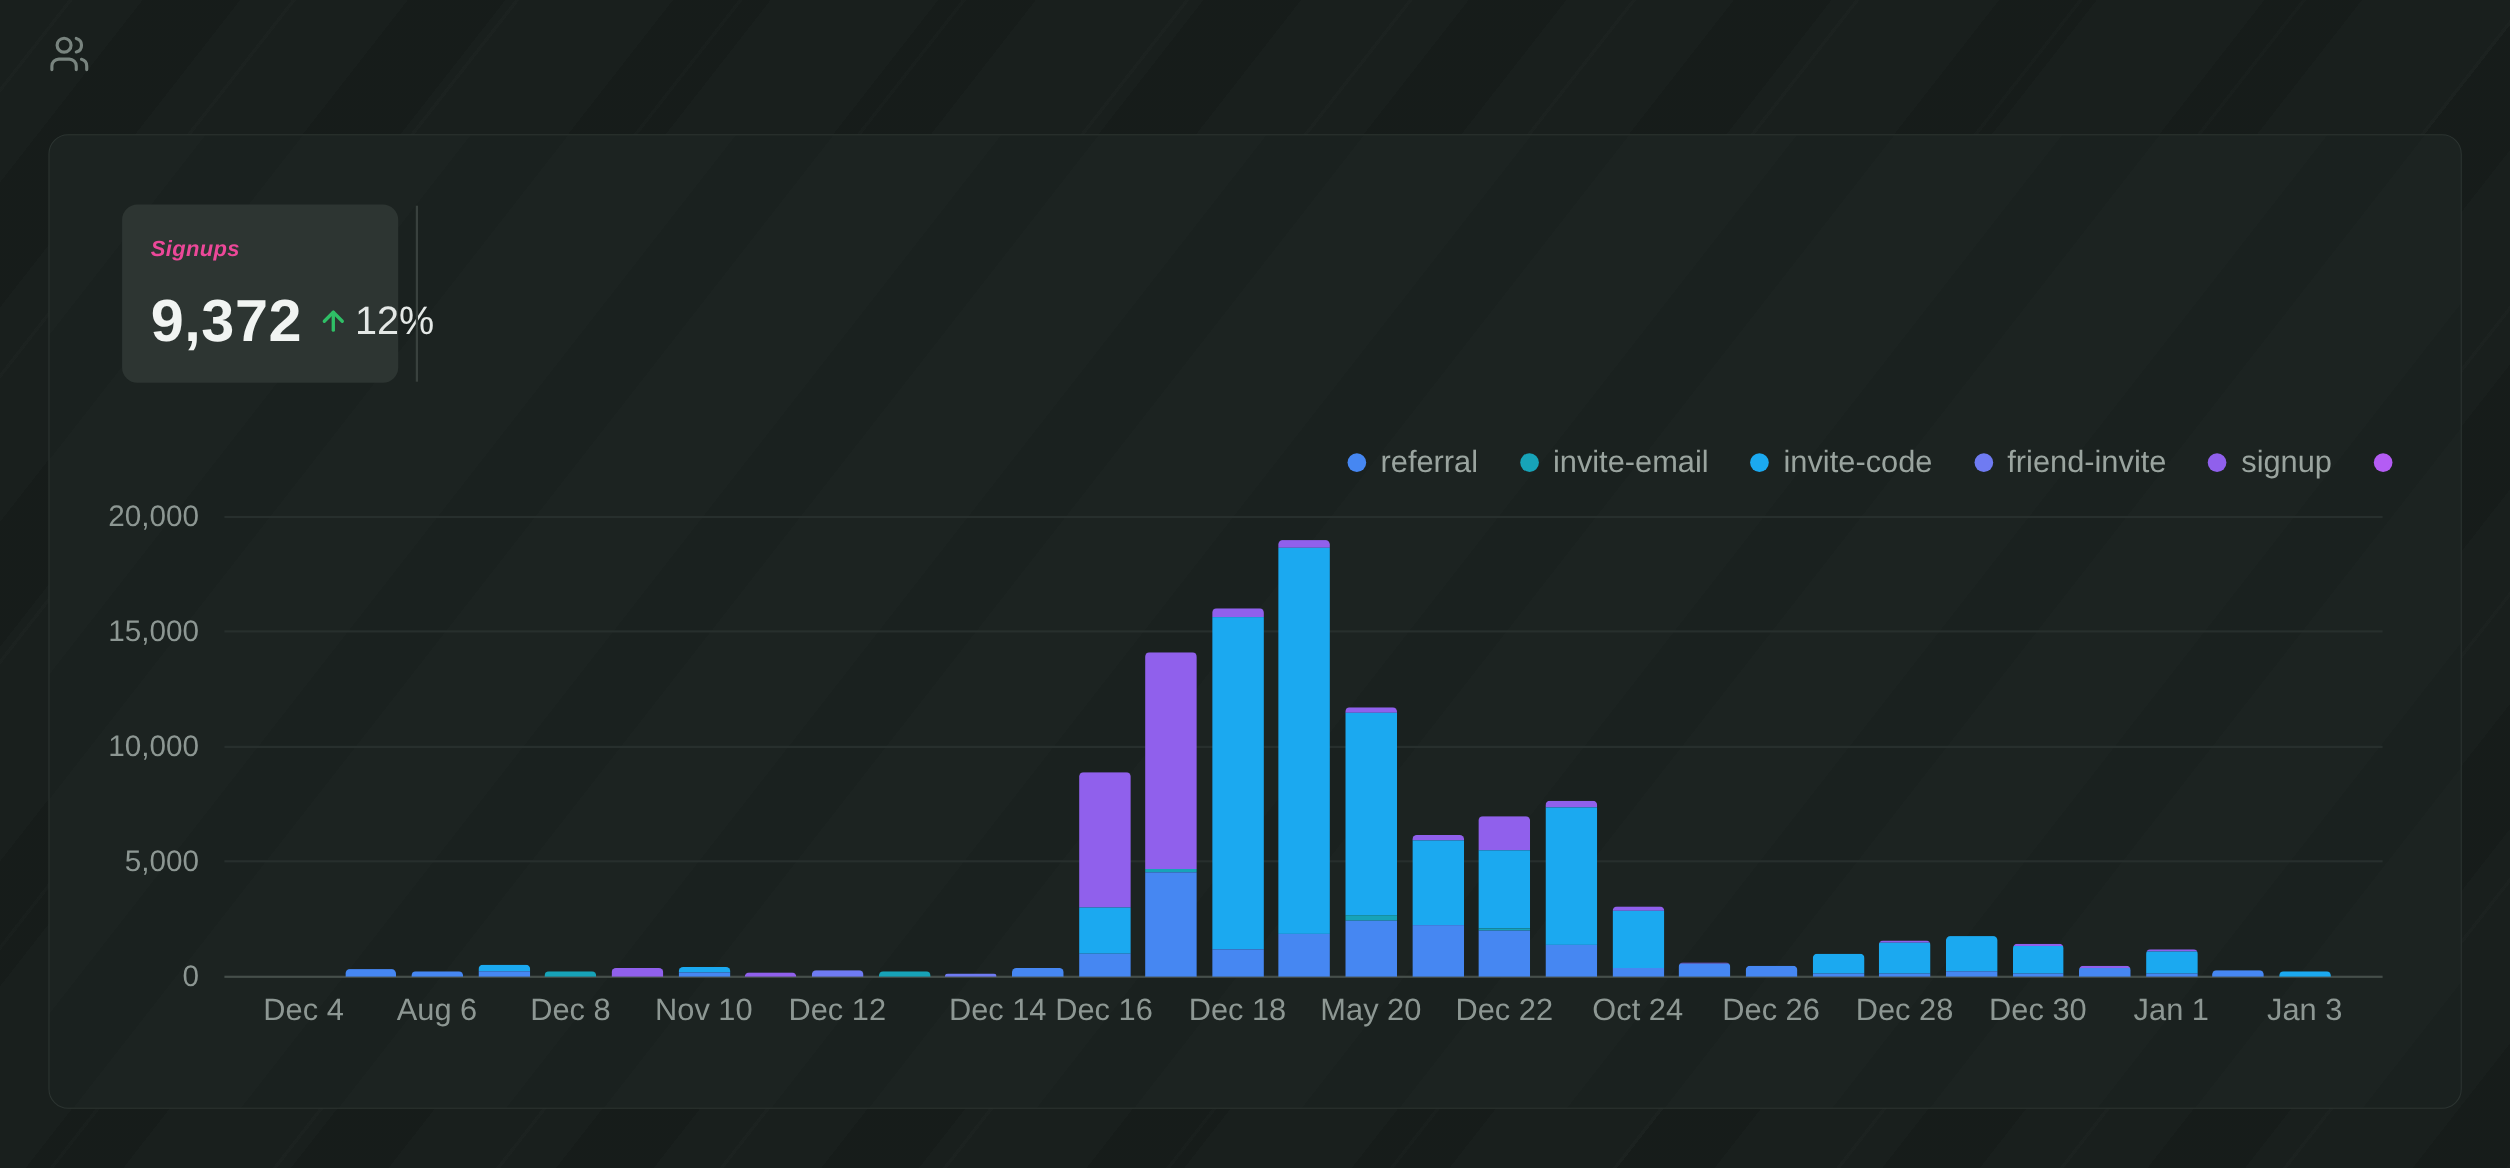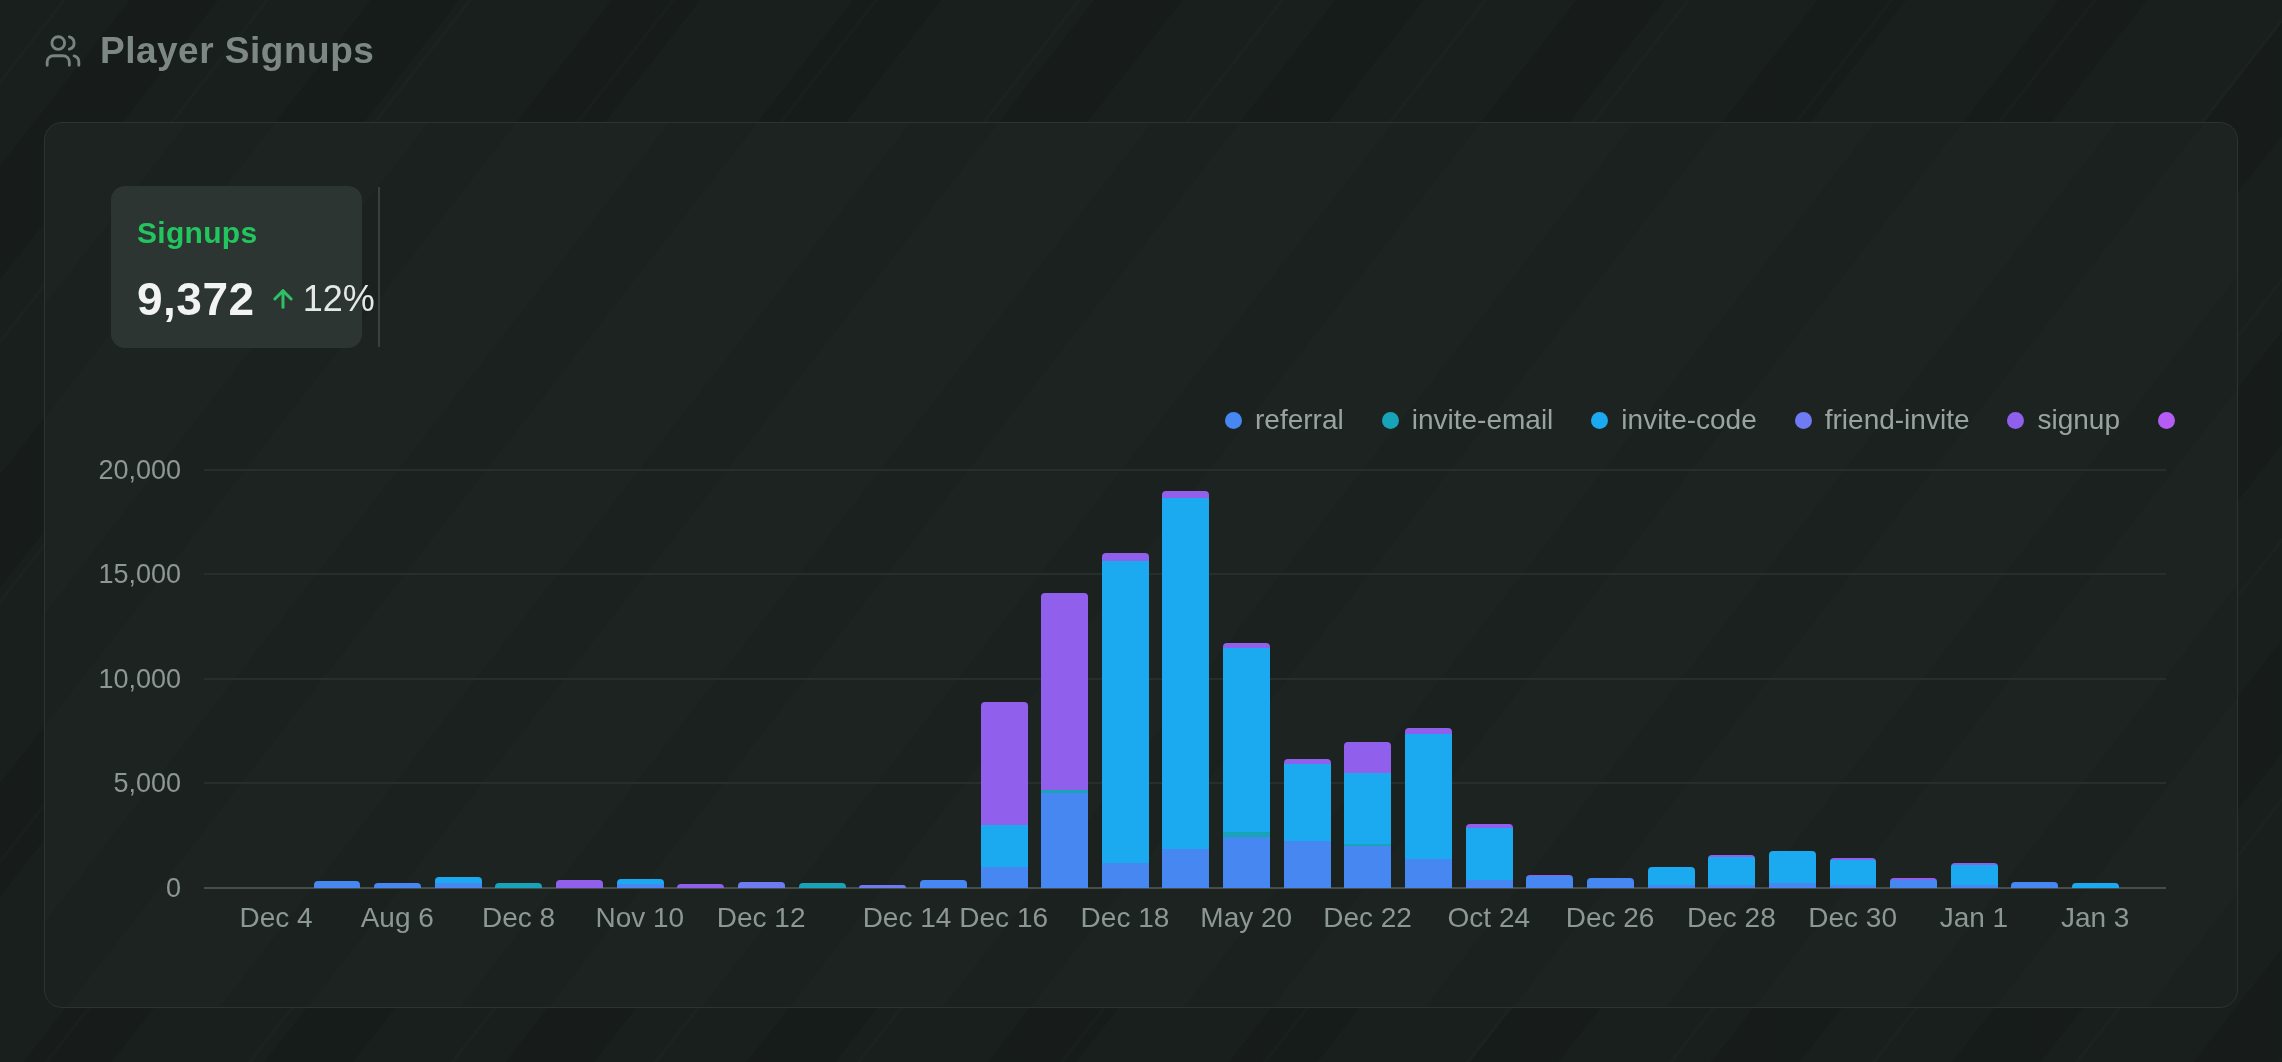--- a/index.html
+++ b/index.html
@@ -33,23 +33,23 @@
     content:""; position:absolute; inset:0; pointer-events:none;
     background:repeating-linear-gradient(-52deg, rgba(0,0,0,0.07) 0 70px, rgba(0,0,0,0) 70px 190px);
   }
 
   
   .stat-tile {
     position:absolute; left:66px; top:63px; width:251px; height:162px;
     background:#2d3532; border-radius:14px;
   }
   .stat-inner { position:absolute; left:26px; top:30px; }
-  .stat-label { font-size:30px; font-weight:700; color:#22c55e; letter-spacing:0.3px; }
+  .stat-label { font-size:20px; font-weight:700; color:#ec4899; letter-spacing:0.3px;font-style:italic; }
   .stat-value-row { display:flex; align-items:center; gap:14px; margin-top:22px; }
-  .stat-value { font-size:46px; font-weight:700; color:#f1f4f2; letter-spacing:0.5px; }
+  .stat-value { font-size:54px; font-weight:700; color:#f1f4f2; letter-spacing:0.5px; }
   .delta { display:flex; align-items:center; gap:6px; }
   .delta svg { width:28px; height:28px; }
   .delta .pct { font-size:36px; color:#e4e8e6; }
   .stat-row[data-dir="up"]   .delta svg { color:#2fbf66; }
   .stat-row[data-dir="down"] .delta svg { color:#e05353; transform:rotate(180deg); }
 
   .stat-plain { position:absolute; left:386px; top:93px; }
   .stat-plain .stat-value-row { margin-top:22px; }
   .stat-divider { position:absolute; left:333px; top:64px; width:2px; height:160px; background:#39413e; }
 
@@ -88,21 +88,20 @@
 </head>
 <body>
 
 <div class="page-header">
   <svg viewBox="0 0 24 24" fill="none" stroke="currentColor" stroke-width="1.8" stroke-linecap="round" stroke-linejoin="round">
     <path d="M16 21v-2a4 4 0 0 0-4-4H6a4 4 0 0 0-4 4v2"></path>
       <circle cx="9" cy="7" r="4"></circle>
     <path d="M22 21v-2a4 4 0 0 0-3-3.87"></path>
       <path d="M16 3.13a4 4 0 0 1 0 7.75"></path>
   </svg>
-  <div class="page-title">Player Signups</div>
 </div>
 
 <div class="card">
 
   <div class="stat-tile stat-row" data-dir="up">
     <div class="stat-inner">
       <div class="stat-label">Signups</div>
       <div class="stat-value-row">
         <span class="stat-value">9,372</span>
         <span class="delta">

